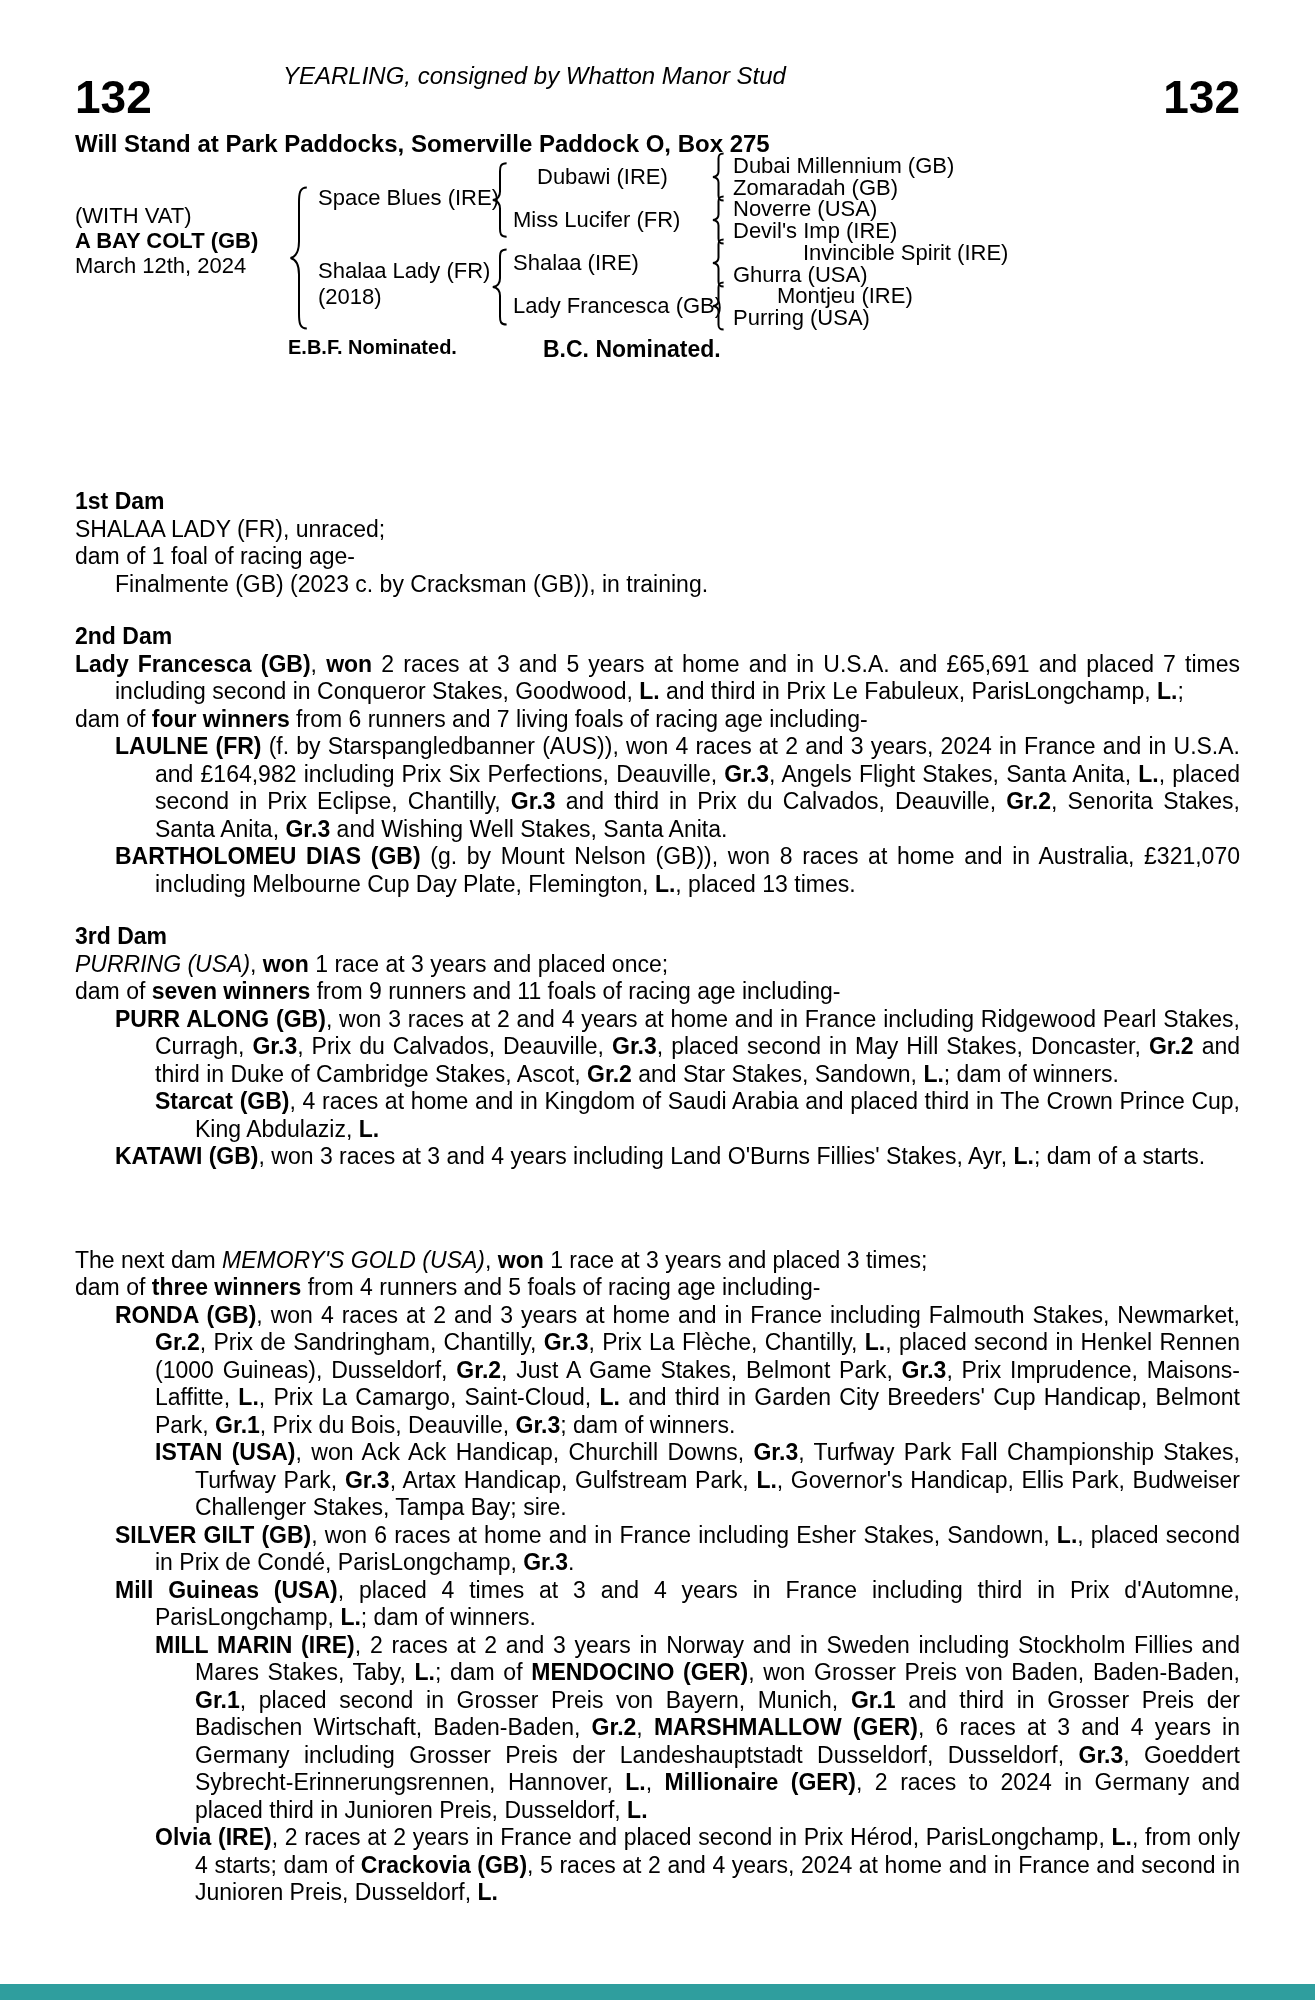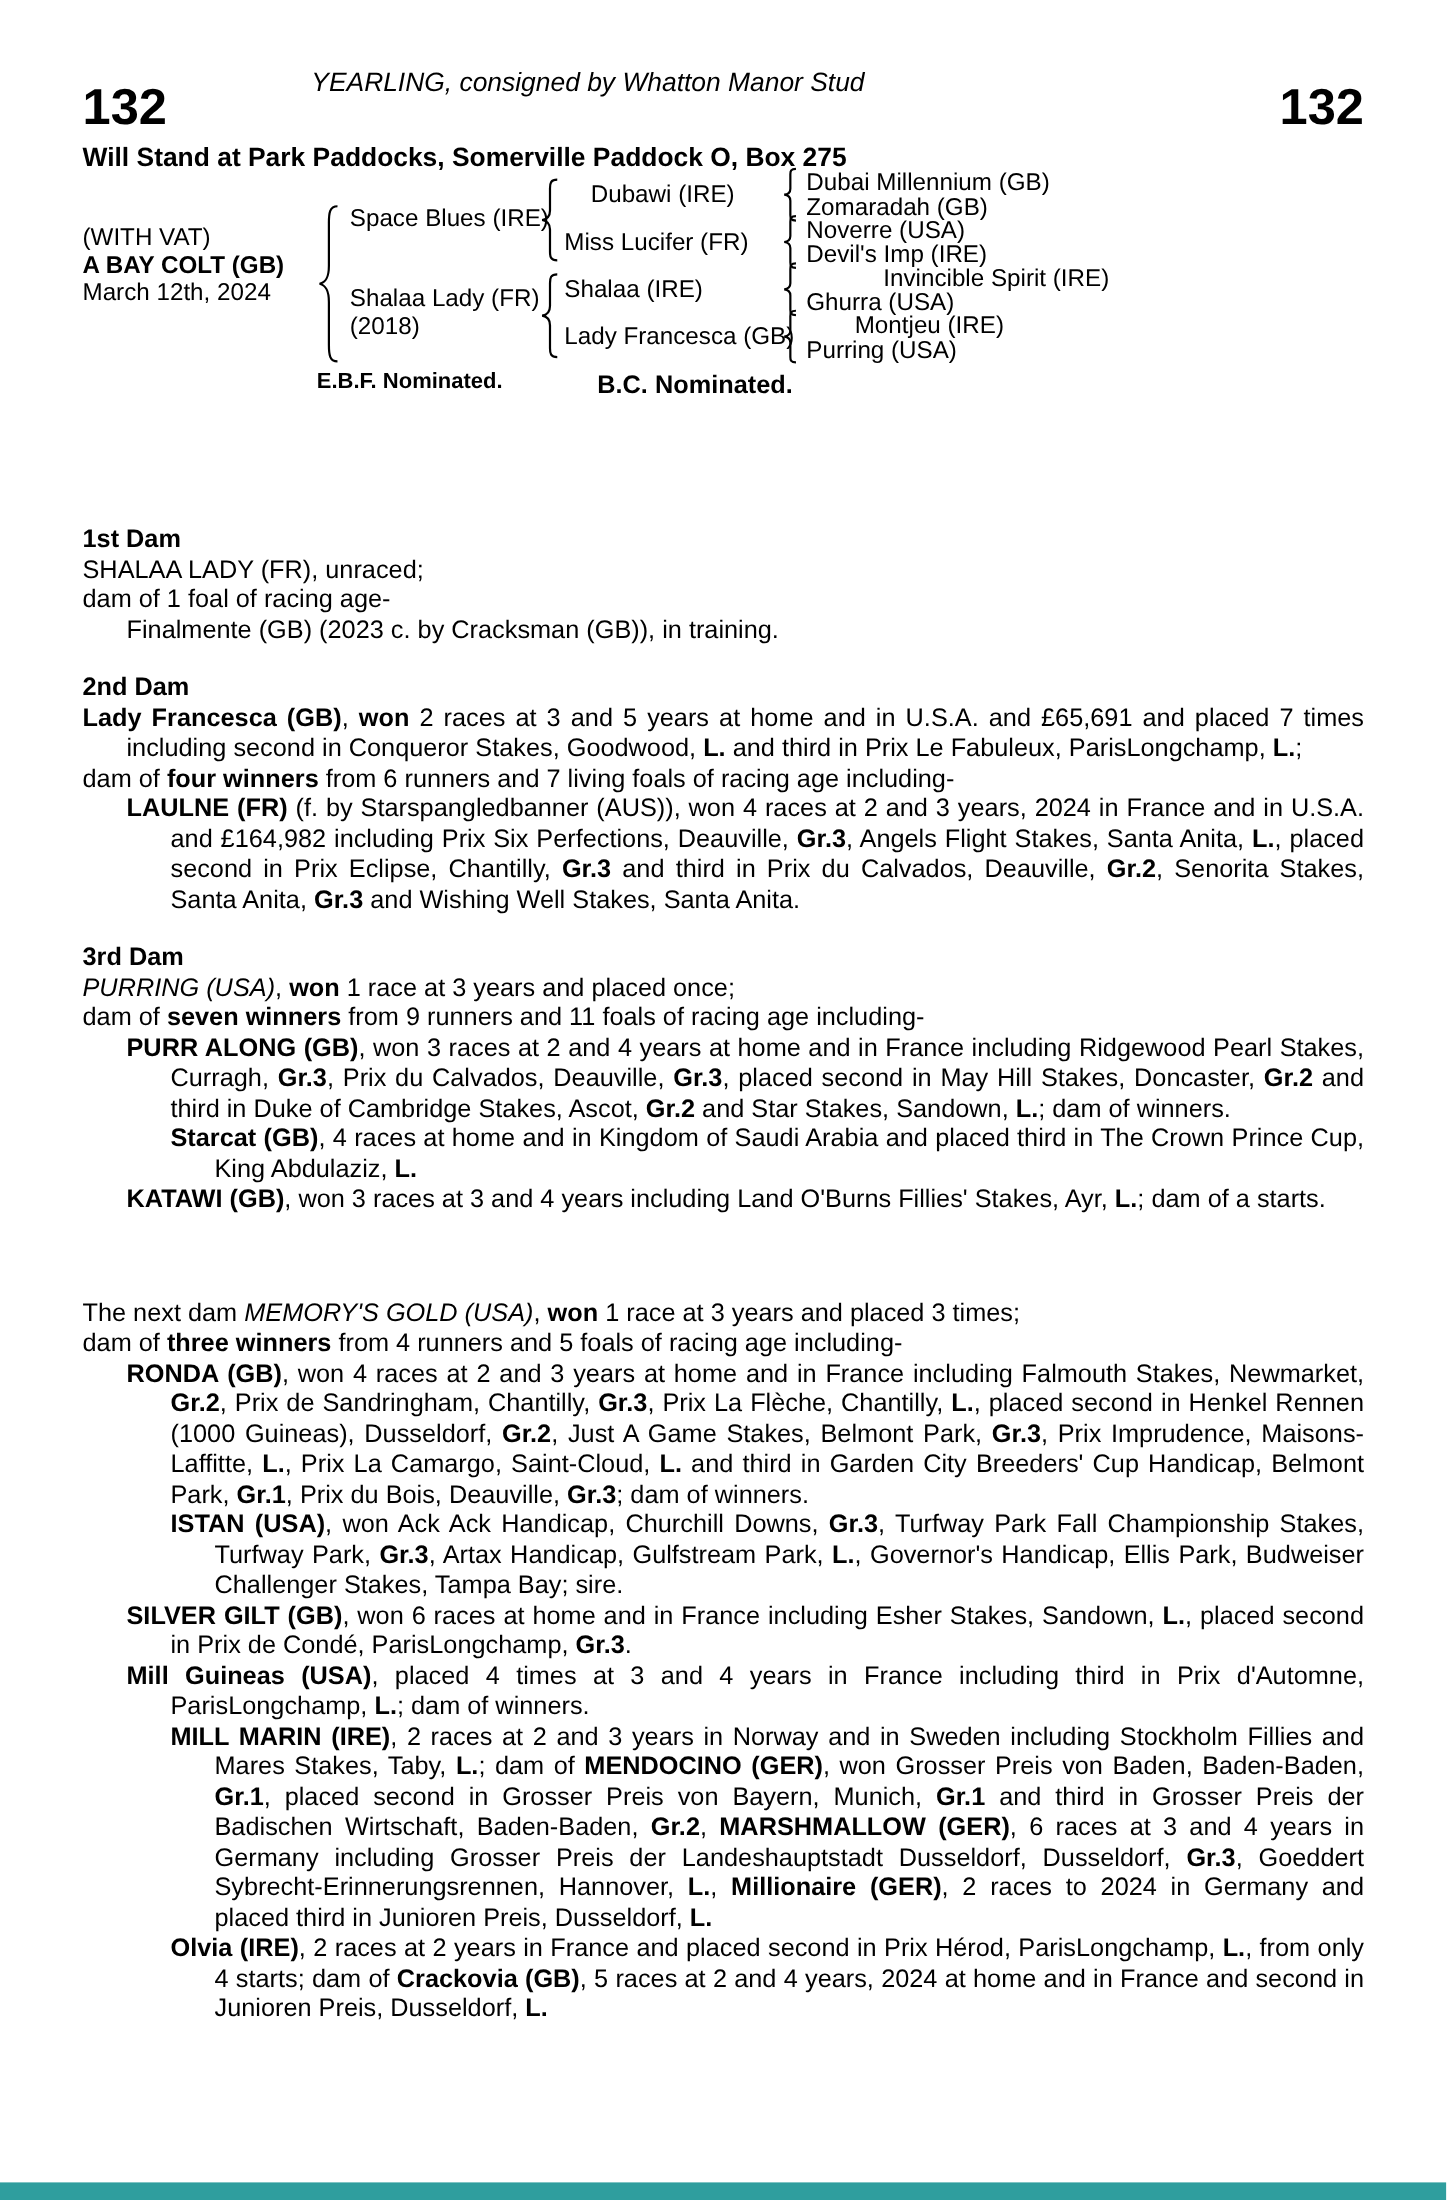--- a/index.html
+++ b/index.html
@@ -11,21 +11,21 @@
   .ped{font-size:22px;line-height:26px;}
   .brace{position:absolute;}
   #body-text{position:absolute;left:75px;top:476px;width:1165px;font-size:23px;line-height:27.5px;}
   #body-text p{margin:0;text-align:justify;}
   #body-text p.h{font-weight:bold;text-align:left;}
   #body-text p.flush{text-align:left;}
   .hang{padding-left:40px;text-indent:-40px;}
   .l1{padding-left:80px;text-indent:-40px;}
   .l2{padding-left:120px;text-indent:-40px;}
   .sec{margin-top:25px;}
-  .sec.none{margin-top:0;}
+  .sec.none{margin-top:12px;}
   .sec.wide{margin-top:76px;}
   .b{font-weight:bold;}
   .i{font-style:italic;}
   #footer-bar{position:absolute;left:0;top:1984px;width:100%;height:16px;}
 </style>
 </head>
 <body>
 
 <div id="page">
 
@@ -88,20 +88,21 @@
         <p class="h"><span>1st Dam</span></p>
         <p class="flush"><span>SHALAA LADY (FR), unraced;</span></p>
         <p class="flush"><span>dam of 1 foal of racing age-</span></p>
         <p class="l1"><span>Finalmente (GB) (2023 c. by Cracksman (GB)), in training.</span></p>
       </div>
       <div class="sec normal">
         <p class="h"><span>2nd Dam</span></p>
         <p class="hang"><span class="b">Lady Francesca (GB)</span><span>, </span><span class="b">won</span><span> 2 races at 3 and 5 years at home and in U.S.A. and £65,691 and placed 7 times including second in Conqueror Stakes, Goodwood, </span><span class="b">L.</span><span> and third in Prix Le Fabuleux, ParisLongchamp, </span><span class="b">L.</span><span>;</span></p>
         <p class="flush"><span>dam of </span><span class="b">four winners</span><span> from 6 runners and 7 living foals of racing age including-</span></p>
         <p class="l1"><span class="b">LAULNE (FR)</span><span> (f. by Starspangledbanner (AUS)), won 4 races at 2 and 3 years, 2024 in France and in U.S.A. and £164,982 including Prix Six Perfections, Deauville, </span><span class="b">Gr.3</span><span>, Angels Flight Stakes, Santa Anita, </span><span class="b">L.</span><span>, placed second in Prix Eclipse, Chantilly, </span><span class="b">Gr.3</span><span> and third in Prix du Calvados, Deauville, </span><span class="b">Gr.2</span><span>, Senorita Stakes, Santa Anita, </span><span class="b">Gr.3</span><span> and Wishing Well Stakes, Santa Anita.</span></p>
+        <p class="l1"><span class="b">BARTHOLOMEU DIAS (GB)</span><span> (g. by Mount Nelson (GB)), won 8 races at home and in Australia, £321,070 including Melbourne Cup Day Plate, Flemington, </span><span class="b">L.</span><span>, placed 13 times.</span></p>
       </div>
       <div class="sec normal">
         <p class="h"><span>3rd Dam</span></p>
         <p class="flush"><span class="i">PURRING (USA)</span><span>, </span><span class="b">won</span><span> 1 race at 3 years and placed once;</span></p>
         <p class="flush"><span>dam of </span><span class="b">seven winners</span><span> from 9 runners and 11 foals of racing age including-</span></p>
         <p class="l1"><span class="b">PURR ALONG (GB)</span><span>, won 3 races at 2 and 4 years at home and in France including Ridgewood Pearl Stakes, Curragh, </span><span class="b">Gr.3</span><span>, Prix du Calvados, Deauville, </span><span class="b">Gr.3</span><span>, placed second in May Hill Stakes, Doncaster, </span><span class="b">Gr.2</span><span> and third in Duke of Cambridge Stakes, Ascot, </span><span class="b">Gr.2</span><span> and Star Stakes, Sandown, </span><span class="b">L.</span><span>; dam of winners.</span></p>
         <p class="l2"><span class="b">Starcat (GB)</span><span>, 4 races at home and in Kingdom of Saudi Arabia and placed third in The Crown Prince Cup, King Abdulaziz, </span><span class="b">L.</span></p>
         <p class="l1"><span class="b">KATAWI (GB)</span><span>, won 3 races at 3 and 4 years including Land O'Burns Fillies' Stakes, Ayr, </span><span class="b">L.</span><span>; dam of a starts.</span></p>
       </div>
       <div class="sec wide">

